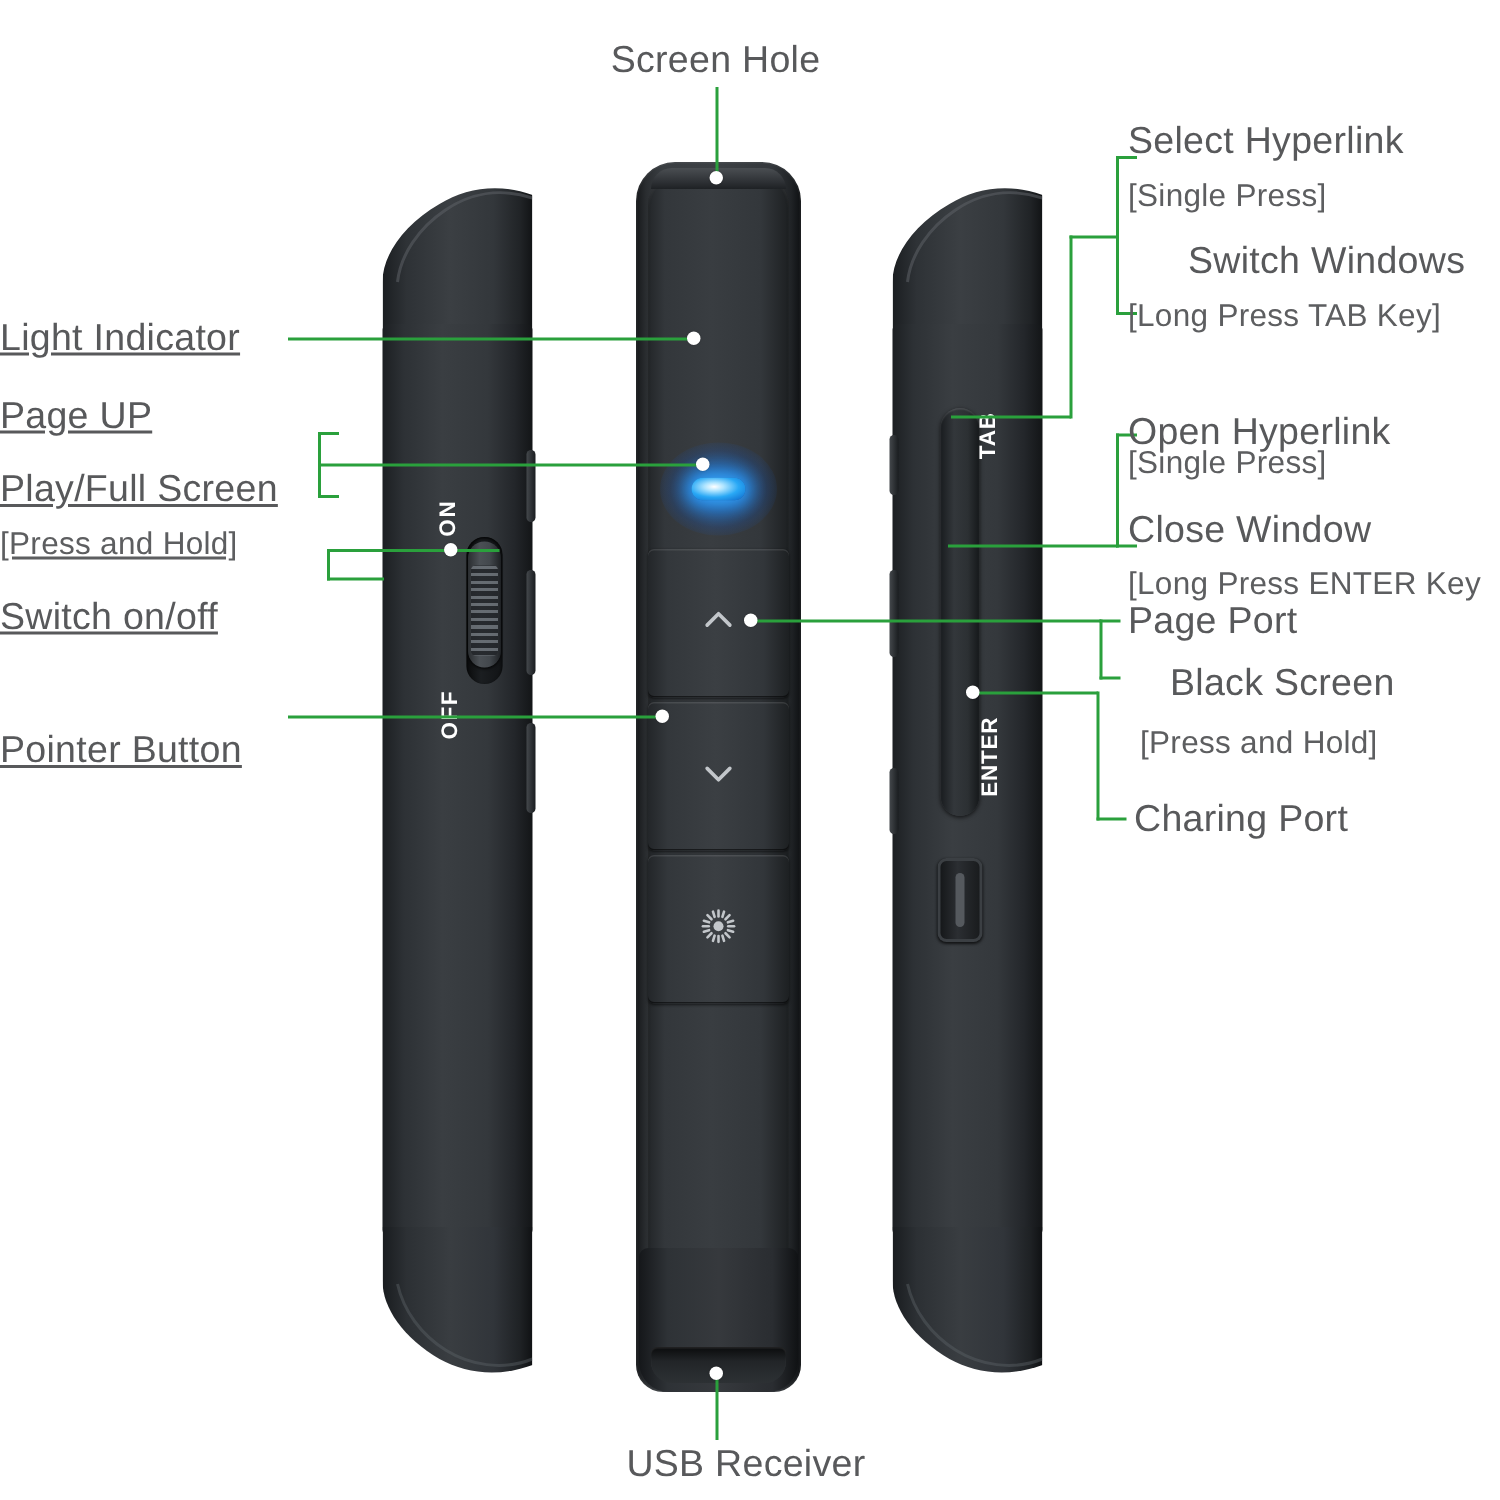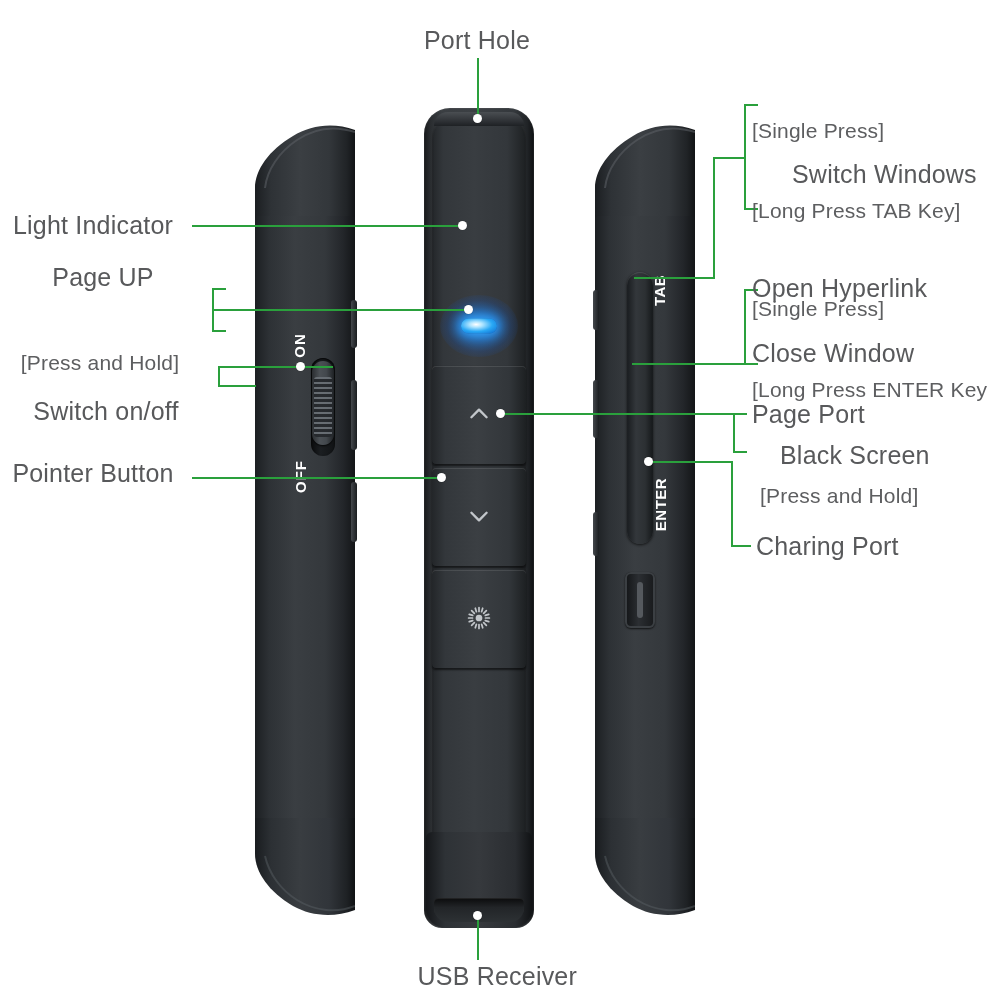--- a/index.html
+++ b/index.html
@@ -23,21 +23,21 @@
     font-size: 25px;
     line-height: 1.12;
     white-space: nowrap;
     letter-spacing: 0.2px;
   }
   .lbl.sub {
     font-size: 21px;
     color: #5d5e60;
     margin-top: 11px;
   }
-  .lbl.r  { text-align: center; }
+  .lbl.r  { text-align: left; text-decoration: underline; }
   .lbl.l  { text-align: left; }
   .lbl.c  { text-align: center; }
 
   
   .ln {
     position: absolute;
     background: #2aa03c;
   }
   .lnh { height: 2px; }
   .lnv { width: 2px; }
@@ -484,32 +484,34 @@
   <div class="ln lnh" style="left:733px;top:451px;width:14px;"></div>
 
   <div class="ln lnh" style="left:650px;top:461px;width:82px;"></div>
   <div class="dot" style="left:644px;top:457px;"></div>
   <div class="ln lnv" style="left:731px;top:461px;height:86px;"></div>
   <div class="ln lnh" style="left:731px;top:545px;width:20px;"></div>
 
   <div class="ln lnv" style="left:477px;top:916px;height:44px;"></div>
   <div class="dot" style="left:473px;top:911px;"></div>
 
-  <div class="lbl c" style="left:377px;top:26px;width:200px;">Port Hole</div>
+  <div class="lbl c" style="left:377px;top:26px;width:200px;">Screen Hole</div>
 
   <div class="lbl r" style="left:0px;top:211px;width:186px;">Light Indicator</div>
 
   <div class="lbl r" style="left:0px;top:263px;width:206px;">Page UP</div>
 
+  <div class="lbl r" style="left:0px;top:312px;width:208px;">Play/Full Screen</div>
   <div class="lbl sub r" style="left:0px;top:340px;width:200px;">[Press and Hold]</div>
 
   <div class="lbl r" style="left:0px;top:397px;width:212px;">Switch on/off</div>
 
-  <div class="lbl r" style="left:0px;top:459px;width:186px;">Pointer Button</div>
-
+  <div class="lbl r" style="left:0px;top:486px;width:186px;">Pointer Button</div>
+
+  <div class="lbl l" style="left:752px;top:80px;">Select  Hyperlink</div>
   <div class="lbl sub l" style="left:752px;top:108px;">[Single Press]</div>
 
   <div class="lbl l" style="left:752px;top:160px;margin-left:40px;">Switch Windows</div>
   <div class="lbl sub l" style="left:752px;top:188px;">[Long Press TAB Key]</div>
 
   <div class="lbl l" style="left:752px;top:274px;">Open  Hyperlink</div>
   <div class="lbl sub l" style="left:752px;top:286px;">[Single Press]</div>
 
   <div class="lbl sub l" style="left:752px;top:367px;">[Long Press ENTER Key</div>
   <div class="lbl l" style="left:752px;top:339px;">Close Window</div>

